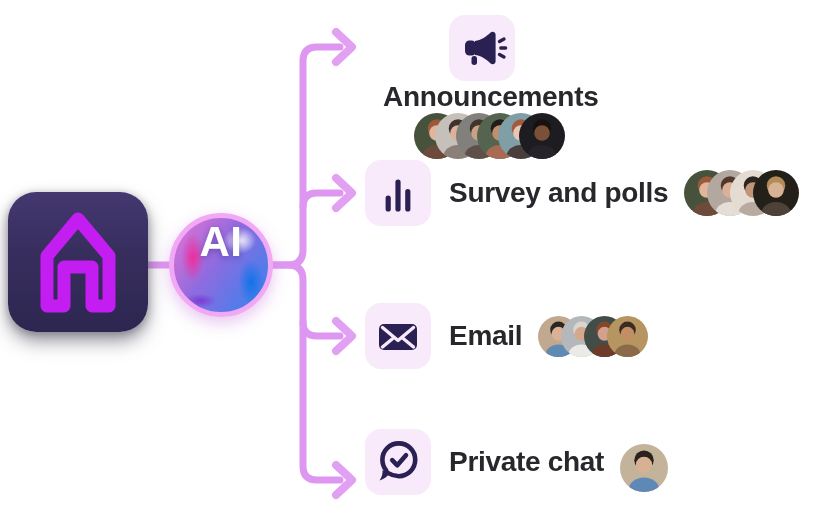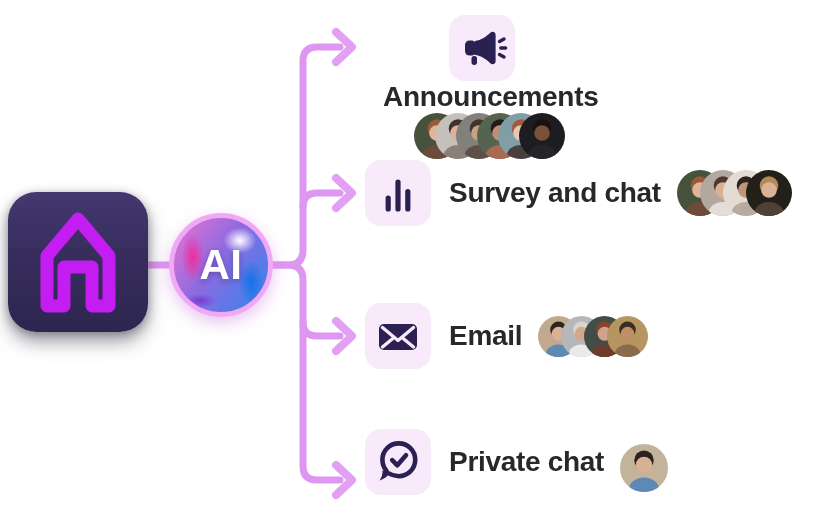--- a/index.html
+++ b/index.html
@@ -22,21 +22,21 @@
   .ai-orb{
     position:absolute;left:169px;top:213px;width:94px;height:94px;border-radius:50%;
     border:5px solid #F1A8F5;
     background:
       radial-gradient(closest-side at 70% 24%, #ffffff 0%, rgba(255,255,255,0) 58%),
       radial-gradient(closest-side at 20% 42%, #F02D9C 0%, rgba(240,45,156,0) 62%),
       radial-gradient(closest-side at 82% 68%, #1173E8 0%, rgba(17,115,232,0) 75%),
       radial-gradient(closest-side at 28% 88%, #7B3BD4 0%, rgba(123,59,212,0) 62%),
       linear-gradient(125deg,#E873D2 0%,#8F6BE0 45%,#2E86EE 100%);
     box-shadow:0 6px 16px rgba(205,130,225,.45);
-    z-index:2;display:flex;align-items:center;justify-content:center;
+    z-index:2;display:flex;justify-content:center;
   }
   .ai-orb span{
     color:#ffffff;font-size:42px;font-weight:700;letter-spacing:.5px;
     text-shadow:0 2px 6px rgba(40,30,110,.4);
   }
   
   .row{position:absolute;left:365px;height:66px;display:flex;align-items:center;z-index:2;}
   .row-1{top:15px;flex-direction:column;} .row-2{top:160px;} .row-3{top:303px;align-items:center;} .row-4{top:429px;}
   .tile{
     width:66px;height:66px;border-radius:16px;background:#F8E9FB;
@@ -146,21 +146,21 @@
   </div>
 
   <div class="row row-2">
     <div class="tile">
       <svg viewBox="0 0 66 66">
         <rect class="glyph-fill" x="20.6" y="35.5" width="5.2" height="16" rx="2.6"></rect>
         <rect class="glyph-fill" x="30.4" y="19.5" width="5.2" height="32" rx="2.6"></rect>
         <rect class="glyph-fill" x="40.2" y="29" width="5.2" height="22.5" rx="2.6"></rect>
       </svg>
     </div>
-    <div class="label">Survey and chat</div>
+    <div class="label">Survey and polls</div>
     <div class="avatars">
         <div class="avatar" style="width: 46px; height: 46px; z-index: 1;">
           <svg viewBox="0 0 46 46">
             <rect width="46" height="46" fill="#47523C"></rect>
             <ellipse cx="23" cy="43.5" rx="14.5" ry="11.5" fill="#6E4A3A"></ellipse>
             <circle cx="23" cy="15.5" r="9.3" fill="#9A5A38"></circle>
             <circle cx="23" cy="20" r="7.8" fill="#E2B49C"></circle>
           </svg>
         </div>
         <div class="avatar" style="width: 46px; height: 46px; margin-left: -23px; z-index: 2;">

